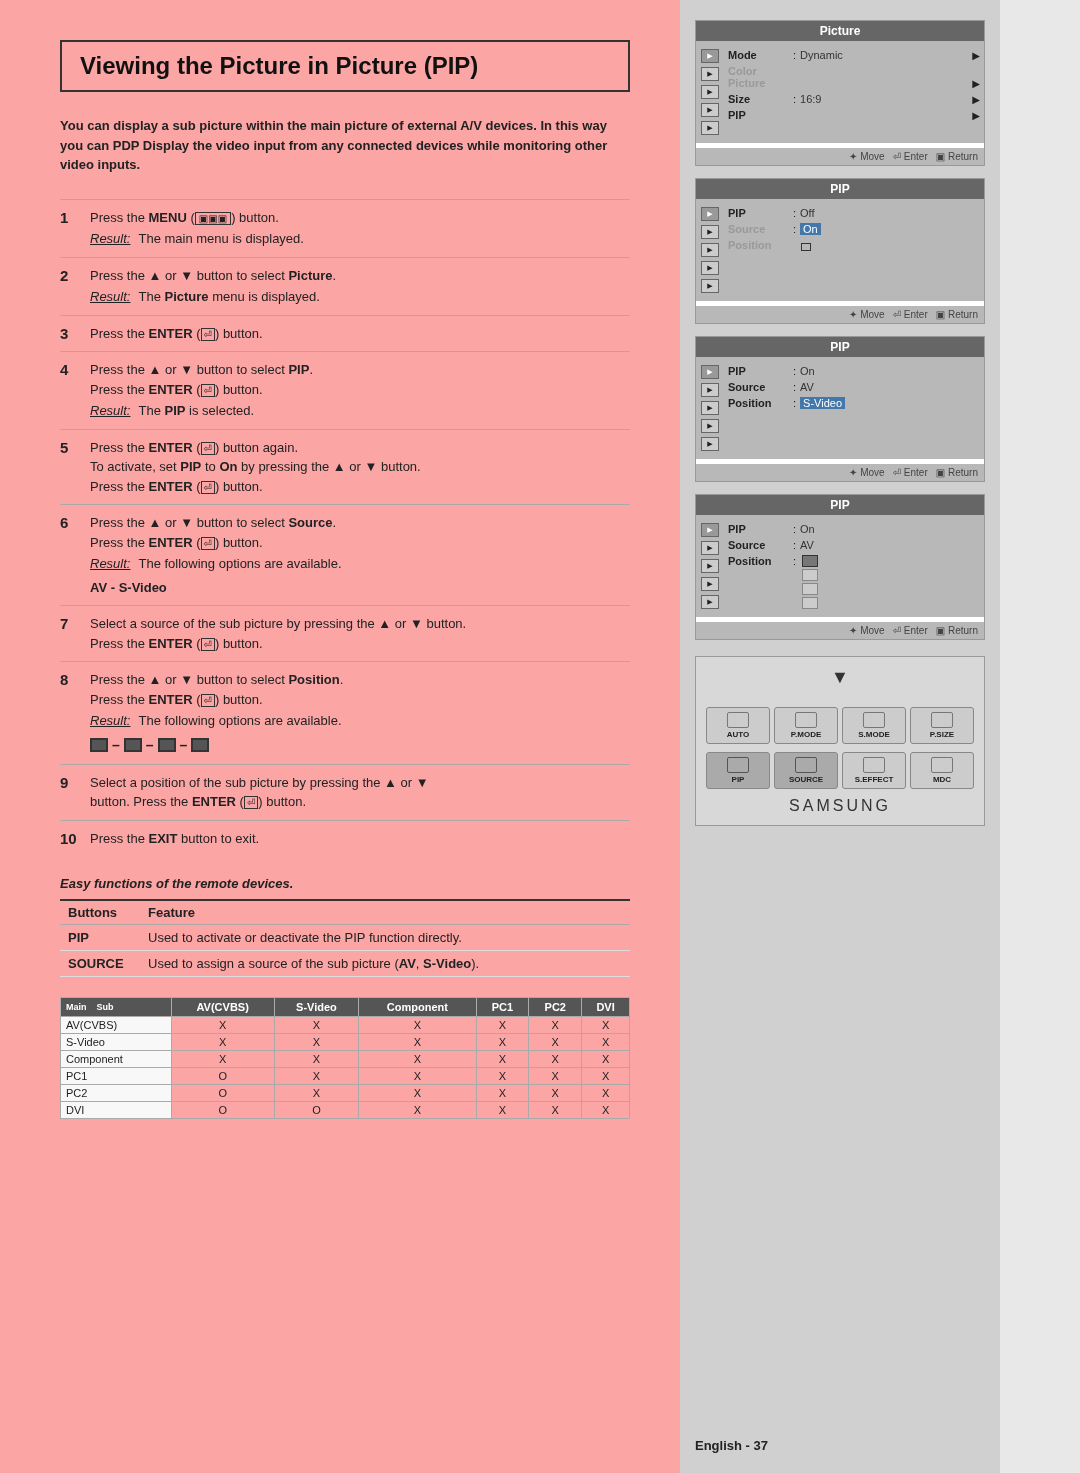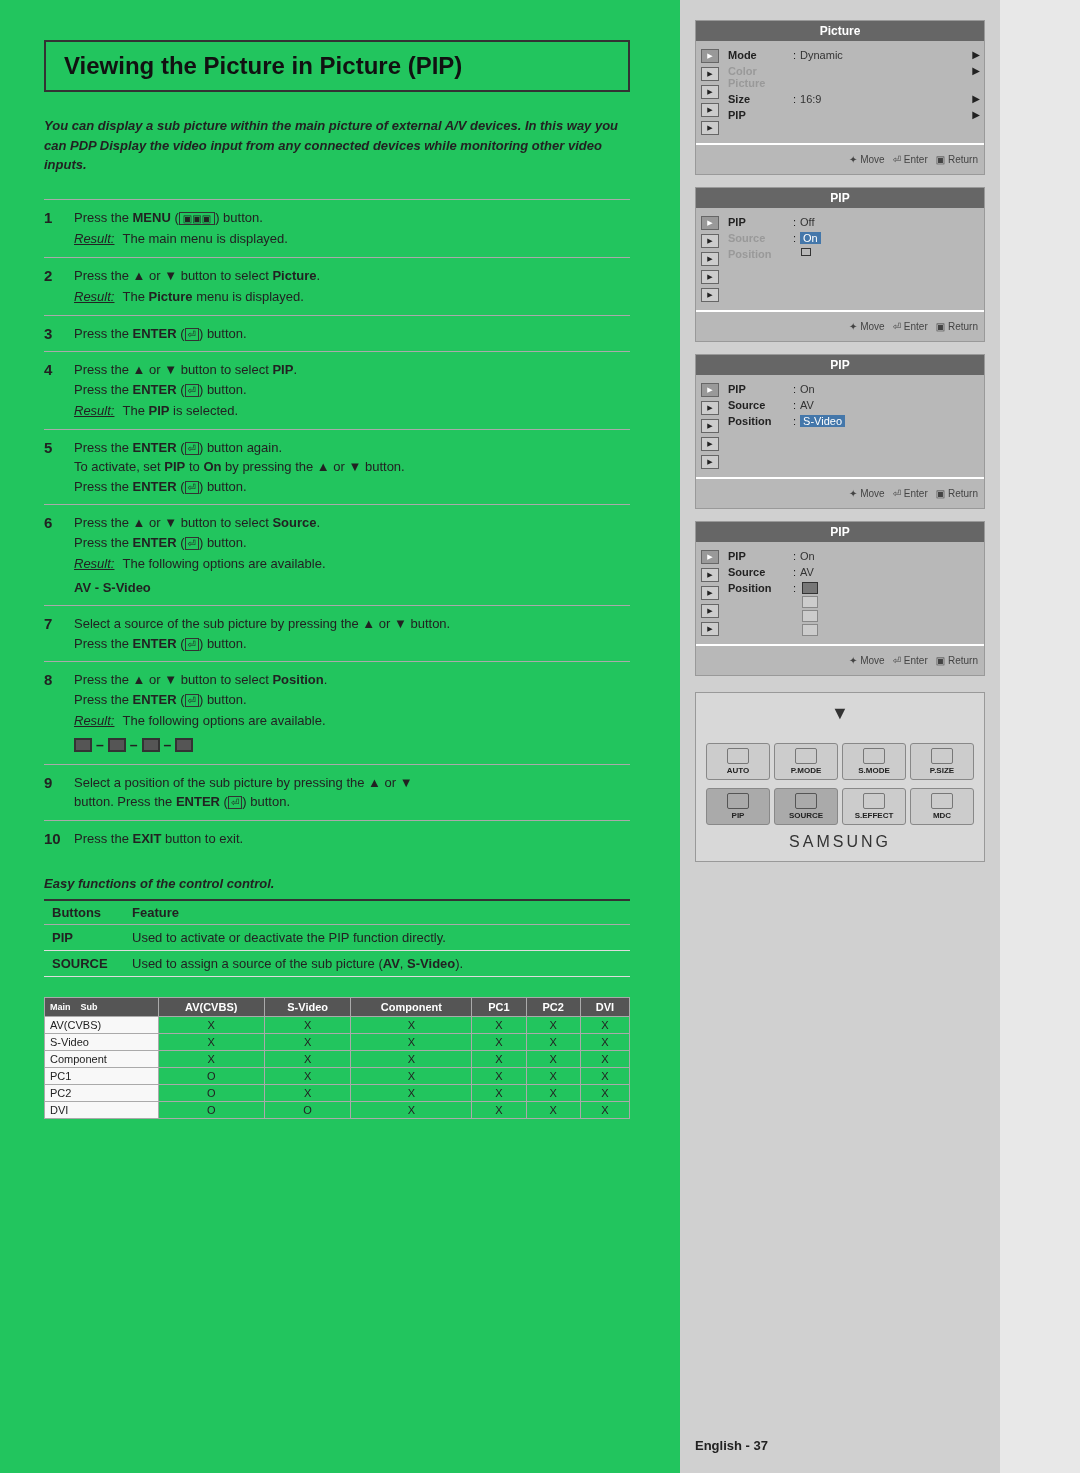--- a/index.html
+++ b/index.html
@@ -8,22 +8,22 @@
       min-height: 1473px;
       background: #e8e8e8;
       font-family: Arial, sans-serif;
       font-size: 14px;
       color: #222;
       display: flex;
     }
 
     .main-content {
       flex: 1;
-      background: #22c55e;
-      padding: 40px 50px 40px 44px;
+      background: #fca5a5;
+      padding: 40px 50px 40px 60px;
       max-width: 680px;
     }
 
     .right-sidebar {
       width: 320px;
       background: #d0d0d0;
       padding: 20px 15px;
       display: flex;
       flex-direction: column;
       gap: 12px;
@@ -36,21 +36,20 @@
       margin-bottom: 24px;
     }
     .page-title-box h1 {
       font-size: 24px;
       font-weight: bold;
       color: #111;
     }
 
     
     .intro-text {
-      font-style: italic;
       font-weight: bold;
       font-size: 13px;
       line-height: 1.5;
       margin-bottom: 24px;
       color: #222;
     }
 
     
     .steps-container {
       width: 100%;
@@ -243,20 +242,21 @@
     .panel-rows-col {
       flex: 1;
       padding: 2px 4px;
     }
 
     .panel-row {
       display: flex;
       font-size: 11px;
       padding: 2px 0;
       color: #222;
+      align-items: flex-end;
     }
 
     .panel-row-label {
       font-weight: bold;
       width: 65px;
       min-width: 65px;
     }
 
     .panel-row-sep {
       margin-right: 4px;
@@ -269,24 +269,24 @@
     .panel-row-value.highlighted {
       background: #4477aa;
       color: #fff;
       padding: 0 3px;
     }
 
     .panel-footer {
       display: flex;
       justify-content: flex-end;
       gap: 8px;
-      padding: 9px 6px;
+      padding: 3px 6px;
       font-size: 10px;
       color: #444;
-      border-top: 2px solid #ffffff;
+      border-top: 5px solid #ffffff;
     }
 
     .panel-footer span {
       display: flex;
       align-items: center;
       gap: 2px;
     }
 
     
     .remote-panel {
@@ -475,21 +475,21 @@
     <div class="step-row">
       <div class="step-num">10</div>
       <div class="step-content">
         <span>Press the <strong>EXIT</strong> button to exit.</span>
       </div>
     </div>
 
   </div>
 
   <div class="easy-functions">
-    <div class="easy-functions-title">Easy functions of the control control.</div>
+    <div class="easy-functions-title">Easy functions of the remote devices.</div>
     <table class="func-table">
       <thead>
         <tr>
           <th>Buttons</th>
           <th>Feature</th>
         </tr>
       </thead>
       <tbody>
         <tr>
           <td>PIP</td>

